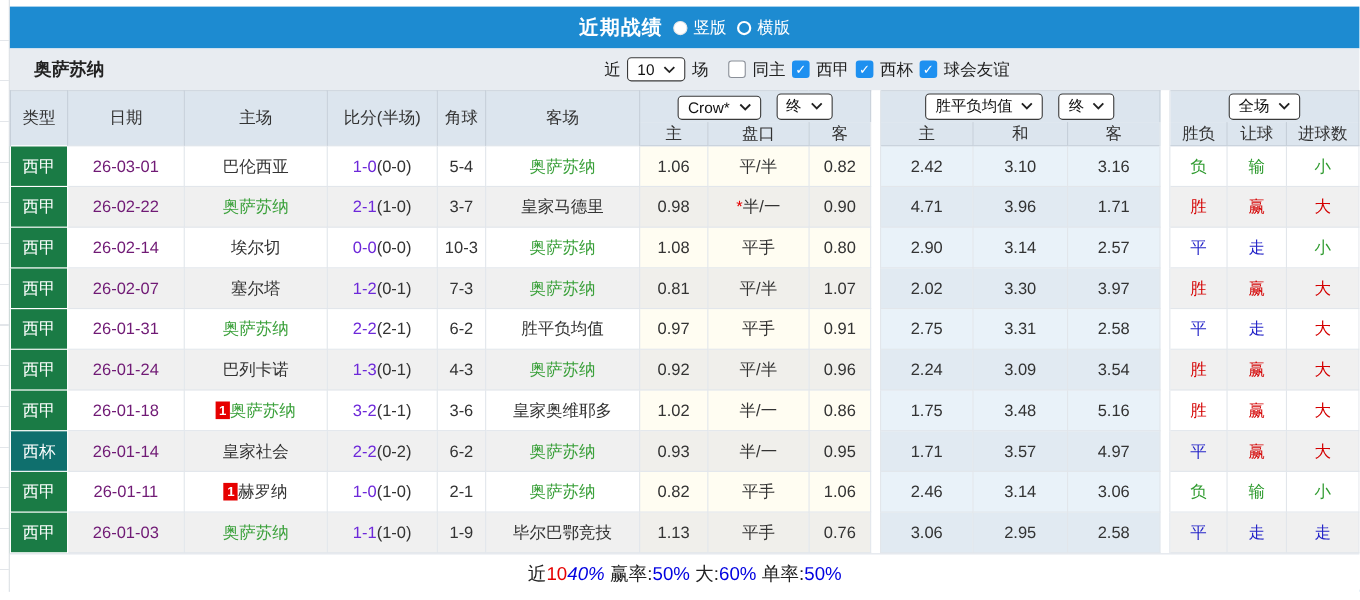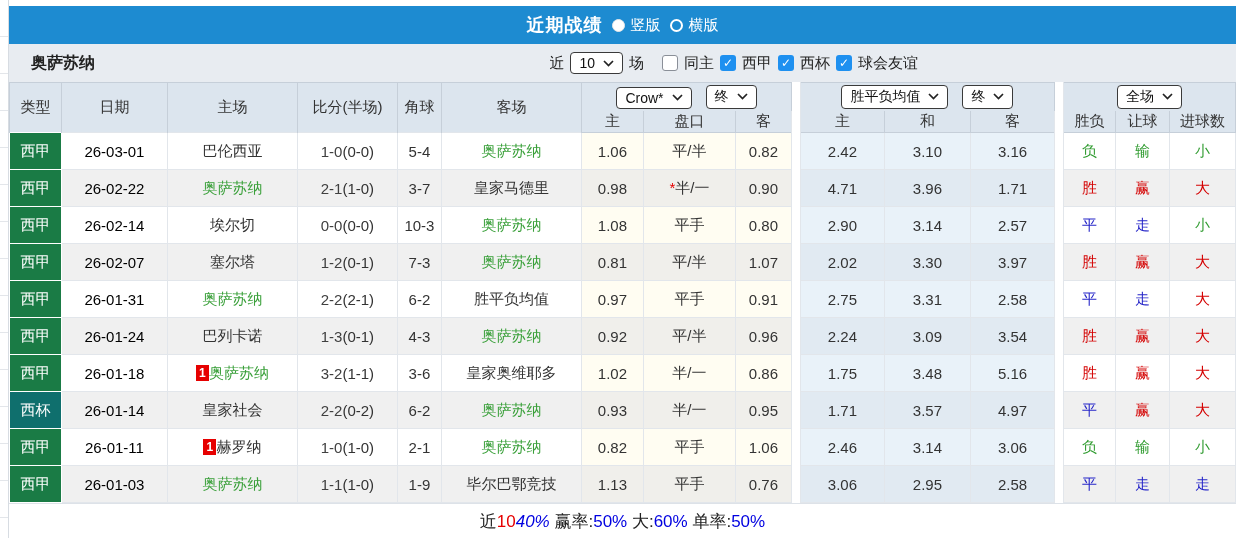--- a/index.html
+++ b/index.html
@@ -44,23 +44,23 @@
   tbody tr.odd  td { background:#ffffff; }
   tbody tr.even td { background:#f0f0f0; }
   tbody tr.odd  td.c-oh, tbody tr.odd td.c-pan, tbody tr.odd td.c-oa { background:#fffdf2; }
   tbody tr.even td.c-oh, tbody tr.even td.c-pan, tbody tr.even td.c-oa { background:#f0efeb; }
   tbody tr.odd  td.c-mh, tbody tr.odd td.c-md, tbody tr.odd td.c-ma { background:#e9f2f9; }
   tbody tr.even td.c-mh, tbody tr.even td.c-md, tbody tr.even td.c-ma { background:#e1eaf2; }
   tbody td.spacer, thead th.hspacer { background:#fff !important; border-top:none; border-bottom:none; border-left:1px solid #e2e6eb; border-right:1px solid #e2e6eb; }
   td.c-type { color:#fff; font-size:15px; border-color:#fff !important; }
   td.c-type.green { background:#1a7b45 !important; }
   td.c-type.teal  { background:#0f6f6d !important; }
-  td.c-date { color:#000000; }
+  td.c-date { color:#701a75; }
   .team-green { color:#3aa03a; }
-  .ft { color:#404040;margin-top:20px; }
+  .ft { color:#6d28d9;margin-top:20px; }
   .half { color:#333; }
   .star { color:#e60000; }
   .card { display:inline-block; background:#e60000; color:#fff; font-size:12px; font-weight:bold;
           width:13px; height:16px; line-height:16px; text-align:center; vertical-align:1px; }
   .t-red { color:#d40000; } .t-blue { color:#2525c8; } .t-green { color:#2f9b2f; }
   td.c-team { cursor:pointer; }
 
   
   .summary { height:36px; display:flex; align-items:center; justify-content:center; background:#fff;
              font-size:17px; border-top:1px solid #dde2e8; }

